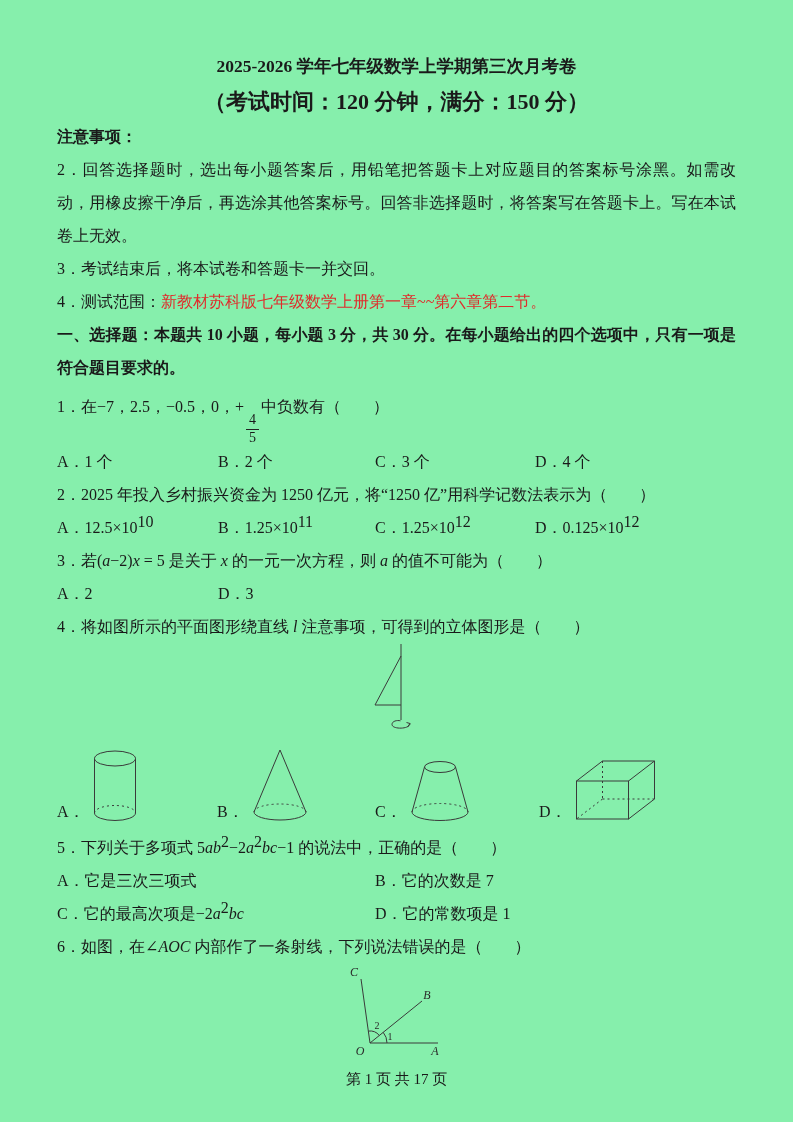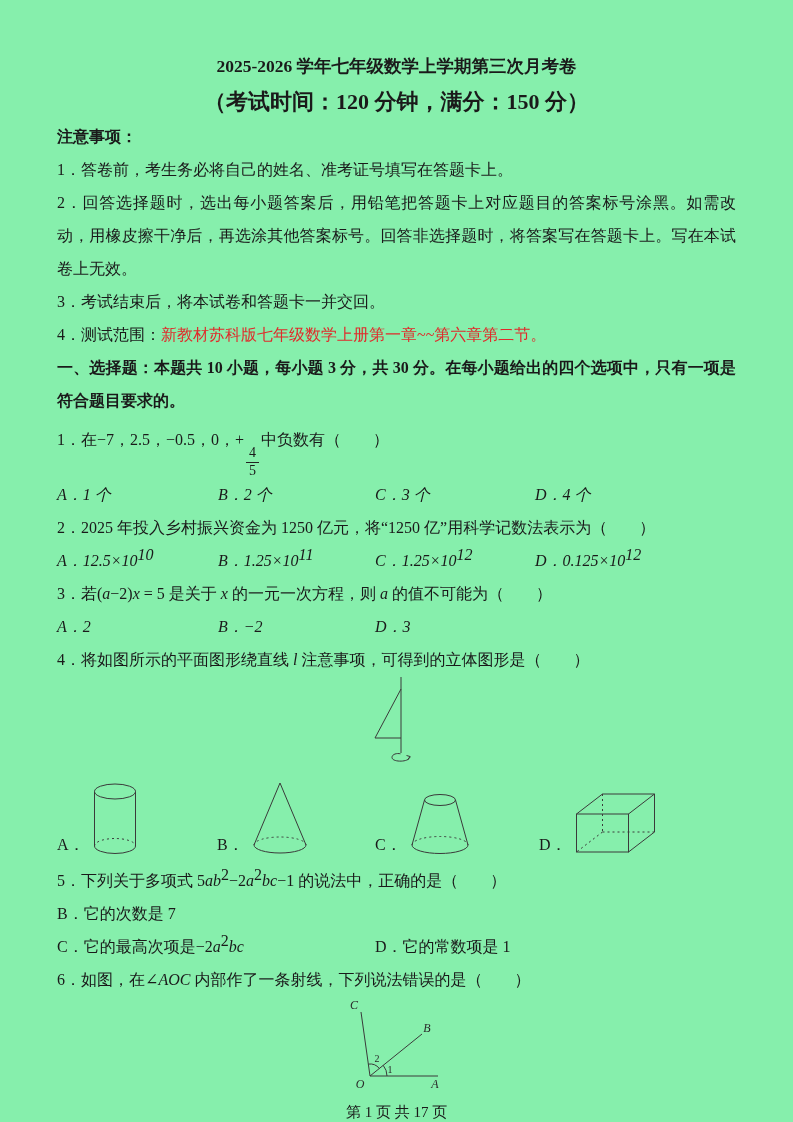--- a/index.html
+++ b/index.html
@@ -16,21 +16,21 @@
     overflow:hidden;
   }
   p{margin:0;}
   .title{font-size:17.5px;font-weight:bold;text-align:center;line-height:36px;}
   .subtitle{font-size:22px;font-weight:bold;text-align:center;line-height:36px;}
   .bold{font-weight:bold;}
   .just{text-align:justify;}
   .red{color:#e02b2b;}
   .stem{line-height:33px;}
   .stem-tall{line-height:46px;}
-  .opts{display:grid;grid-template-columns:161px 157px 160px auto;line-height:33px;font-style:italic;}
+  .opts{display:grid;grid-template-columns:161px 157px 160px auto;line-height:33px;}
   .opts2{display:grid;grid-template-columns:318px auto;line-height:33px;}
   .var{font-style:italic;font-family:"Liberation Serif","DejaVu Serif",serif;}
   sup{font-size:16px;line-height:0;vertical-align:6px;}
   .frac{display:inline-flex;flex-direction:column;align-items:center;vertical-align:-12px;line-height:1.05;font-size:14px;margin:0 2px;}
   .fnum{border-bottom:1px solid #222;padding:0 3px 1px 3px;}
   .fden{padding-top:1px;}
   .axis-fig{position:relative;height:94px;}
   .axis-fig svg{position:absolute;left:308px;top:0;}
   .shape-row{position:relative;height:88px;}
   .sg{position:absolute;bottom:2px;display:flex;align-items:flex-end;gap:7px;}
@@ -47,21 +47,20 @@
 </style>
 </head>
 <body>
 
 <div class="page">
 
   <p class="title">2025-2026 学年七年级数学上学期第三次月考卷</p>
   <p class="subtitle">（考试时间：120 分钟，满分：150 分）</p>
 
   <p class="bold">注意事项：</p>
-  <p class="just">1．答卷前，考生务必将自己的姓名、准考证号填写在答题卡上。</p>
   <p class="just">2．回答选择题时，选出每小题答案后，用铅笔把答题卡上对应题目的答案标号涂黑。如需改动，用橡皮擦干净后，再选涂其他答案标号。回答非选择题时，将答案写在答题卡上。写在本试卷上无效。</p>
   <p class="just">3．考试结束后，将本试卷和答题卡一并交回。</p>
   <p class="just"><span>4．测试范围：</span><span class="red">新教材苏科版七年级数学上册第一章~~第六章第二节。</span></p>
 
   <p class="bold just">一、选择题：本题共 10 小题，每小题 3 分，共 30 分。在每小题给出的四个选项中，只有一项是符合题目要求的。</p>
 
   <p class="stem stem-tall"><span>1．在−7，2.5，−0.5，0，+</span><span class="frac">
         <span class="fnum">4</span>
         <span class="fden">5</span>
       </span><span>中负数有（　　）</span></p>
@@ -76,21 +75,20 @@
   <div class="opts">
     <span><span>A．12.5×10</span><sup>10</sup></span>
     <span><span>B．1.25×10</span><sup>11</sup></span>
     <span><span>C．1.25×10</span><sup>12</sup></span>
     <span><span>D．0.125×10</span><sup>12</sup></span>
   </div>
 
   <p class="stem"><span>3．若(</span><span class="var">a</span><span>−2)</span><span class="var">x</span><span> = 5 是关于 </span><span class="var">x</span><span> 的一元一次方程，则 </span><span class="var">a</span><span> 的值不可能为（　　）</span></p>
   <div class="opts">
     <span>A．2</span>
-    <span>B．−2</span>
     <span>D．3</span>
   </div>
 
   <p class="stem"><span>4．将如图所示的平面图形绕直线 </span><span class="var">l</span><span> 注意事项，可得到的立体图形是（　　）</span></p>
 
   <div class="axis-fig">
     <svg width="62" height="94" viewBox="0 0 62 94">
       <line class="fig-line" x1="36" y1="1" x2="36" y2="77"></line>
       <line class="fig-line" x1="36" y1="13" x2="10" y2="62"></line>
       <line class="fig-line" x1="10" y1="62" x2="36" y2="62"></line>
@@ -142,20 +140,21 @@
         <line class="fig-line" x1="54.5" y1="62" x2="80.5" y2="42"></line>
         <line class="fig-dotted" x1="28.5" y1="4" x2="28.5" y2="42"></line>
         <line class="fig-dotted" x1="28.5" y1="42" x2="80.5" y2="42"></line>
         <line class="fig-dotted" x1="28.5" y1="42" x2="2.5" y2="62"></line>
       </svg>
     </div>
   </div>
 
   <p class="stem" style="margin-top:6px"><span>5．下列关于多项式 5</span><span class="var">ab</span><sup>2</sup><span>−2</span><span class="var">a</span><sup>2</sup><span class="var">bc</span><span>−1 的说法中，正确的是（　　）</span></p>
   <div class="opts2">
+    <span><span>A．它是三次三项式</span></span>
     <span><span>B．它的次数是 7</span></span>
   </div>
   <div class="opts2">
     <span><span>C．它的最高次项是−2</span><span class="var">a</span><sup>2</sup><span class="var">bc</span></span>
     <span><span>D．它的常数项是 1</span></span>
   </div>
 
   <p class="stem"><span>6．如图，在∠</span><span class="var">AOC</span><span> 内部作了一条射线，下列说法错误的是（　　）</span></p>
 
   <div class="angle-fig">

